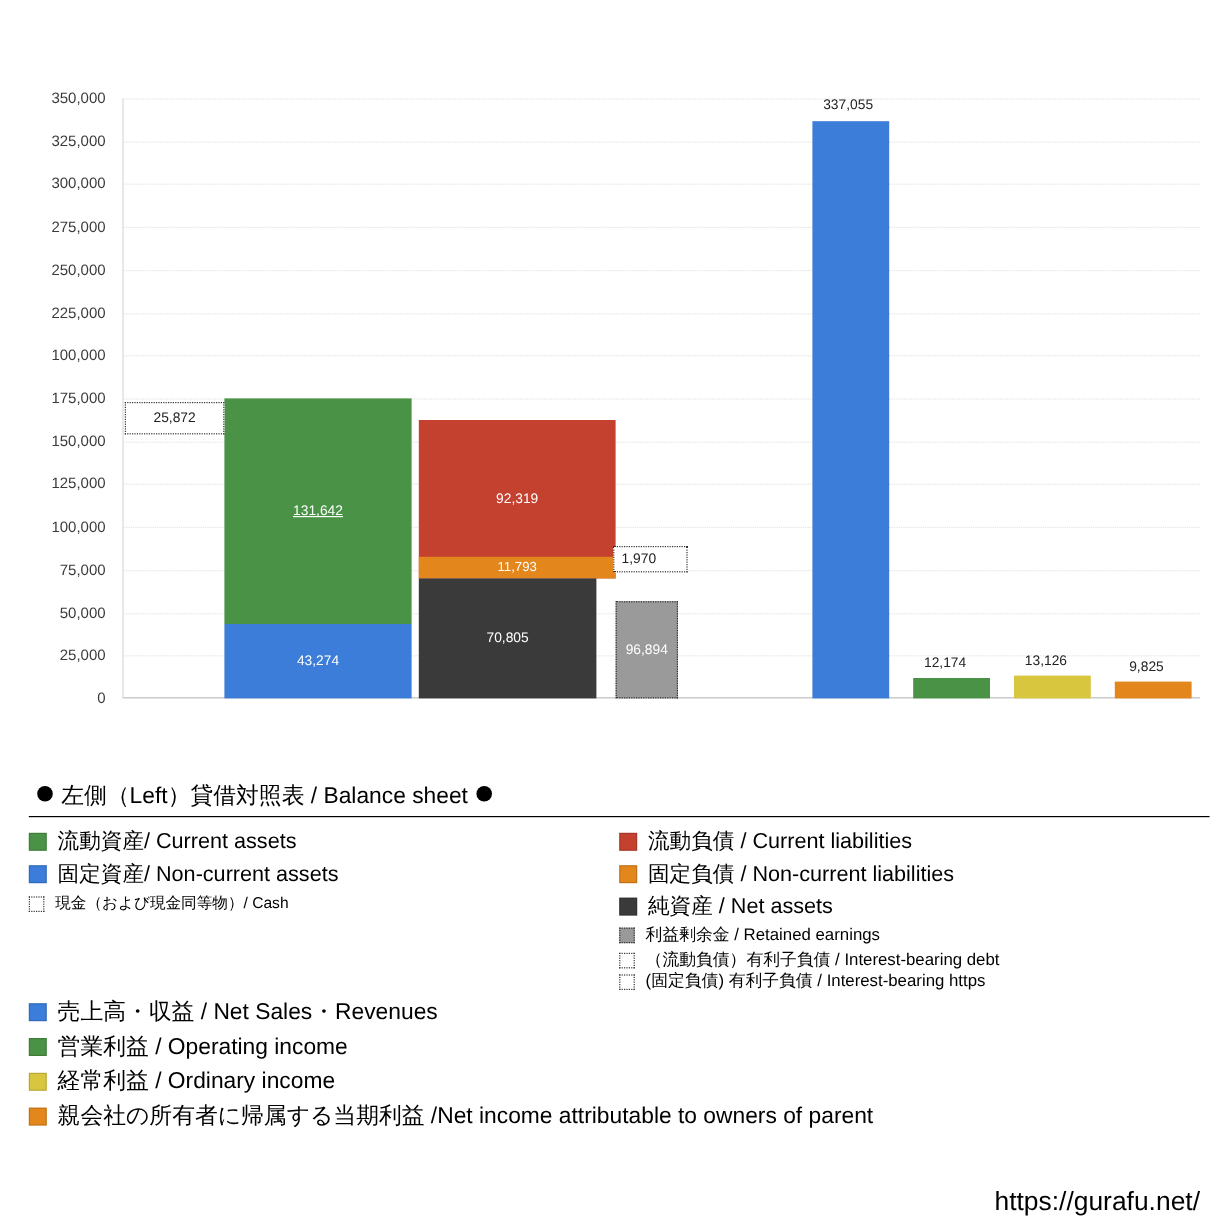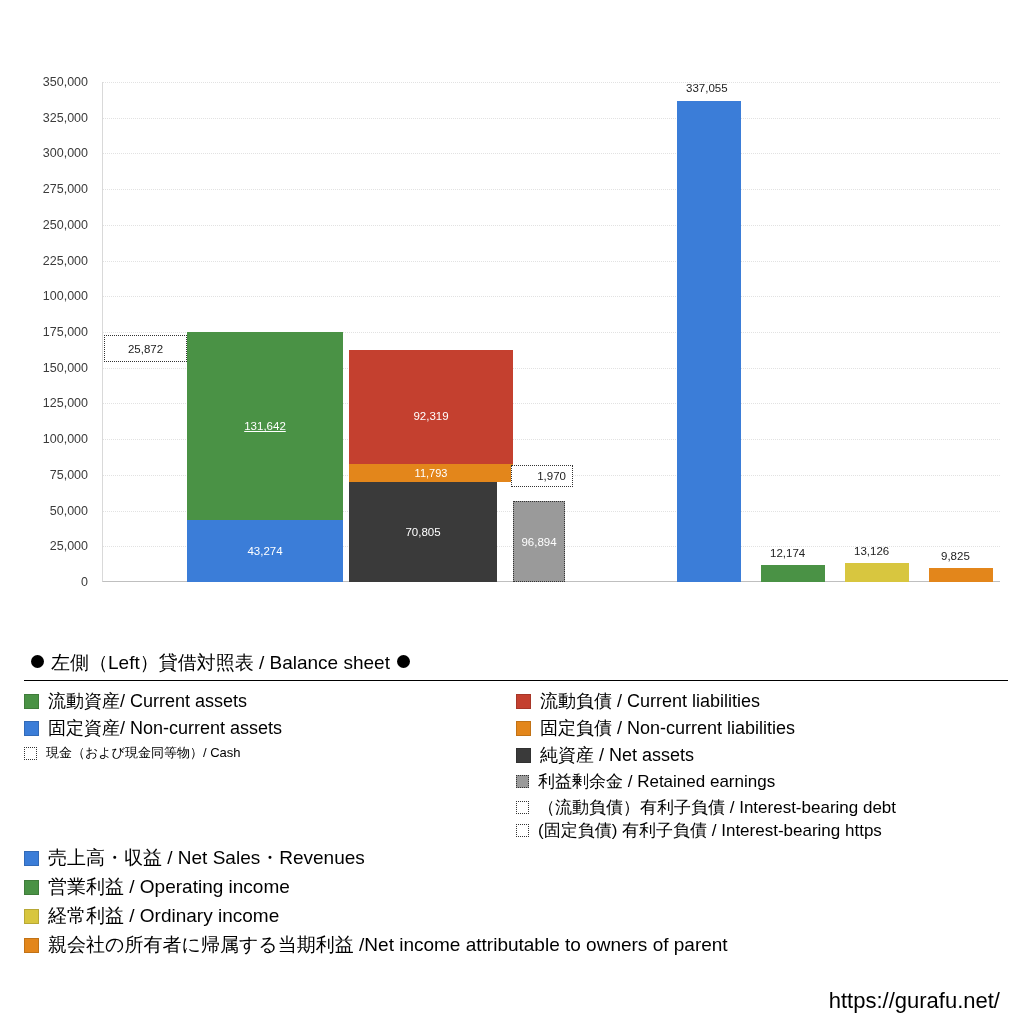--- a/index.html
+++ b/index.html
@@ -95,21 +95,21 @@
   }
   .sw.sm{width:13px;height:13px;flex:0 0 13px;}
   .sw.hatch{
     background:#ffffff;border:1px dotted #333;
   }
   .sw.hatch-grey{
     background:#9a9a9a;border:1px dotted #333;
   }
   .lg-lbl{font-size:18px;letter-spacing:0;}
   .lg-lbl.small{font-size:13px;}
-  .lg-lbl.xsmall{font-size:17px;}
+  .lg-lbl.xsmall{font-size:14px;}
   .pl-row .lg-lbl{font-size:19px;}
   .site{
     position:absolute;right:24px;top:988px;
     font-size:22px;color:#000;
   }
 </style>
 </head>
 <body>
 
 <div class="page">
@@ -172,21 +172,21 @@
       </div>
 
       <div class="bar" style="left:246px;top:400px;width:148px;height:100px;background:#3a3a3a;">
         <span>70,805</span>
       </div>
 
       <div class="bar dashed" style="left:410px;top:419px;width:52px;height:81px;background:#9a9a9a;color:#ffffff;">
         <span>96,894</span>
       </div>
 
-      <div class="callout" style="left:408px;top:383px;width:62px;height:22px;display:flex;align-items:center;justify-content:flex-end;">
+      <div class="callout" style="left:408px;top:373px;width:62px;height:22px;display:flex;align-items:center;justify-content:flex-start;">
         <span>1,970</span>
       </div>
 
       <div class="bar" style="left:574px;top:19px;width:64px;height:481px;background:#3b7dd8;"></div>
       <div class="val-outside" style="left:583px;top:0px;">337,055</div>
 
       <div class="bar" style="left:658px;top:483px;width:64px;height:17px;background:#4a9245;"></div>
       <div class="val-outside" style="left:667px;top:465px;">12,174</div>
 
       <div class="bar" style="left:742px;top:481px;width:64px;height:19px;background:#d8c63f;"></div>

